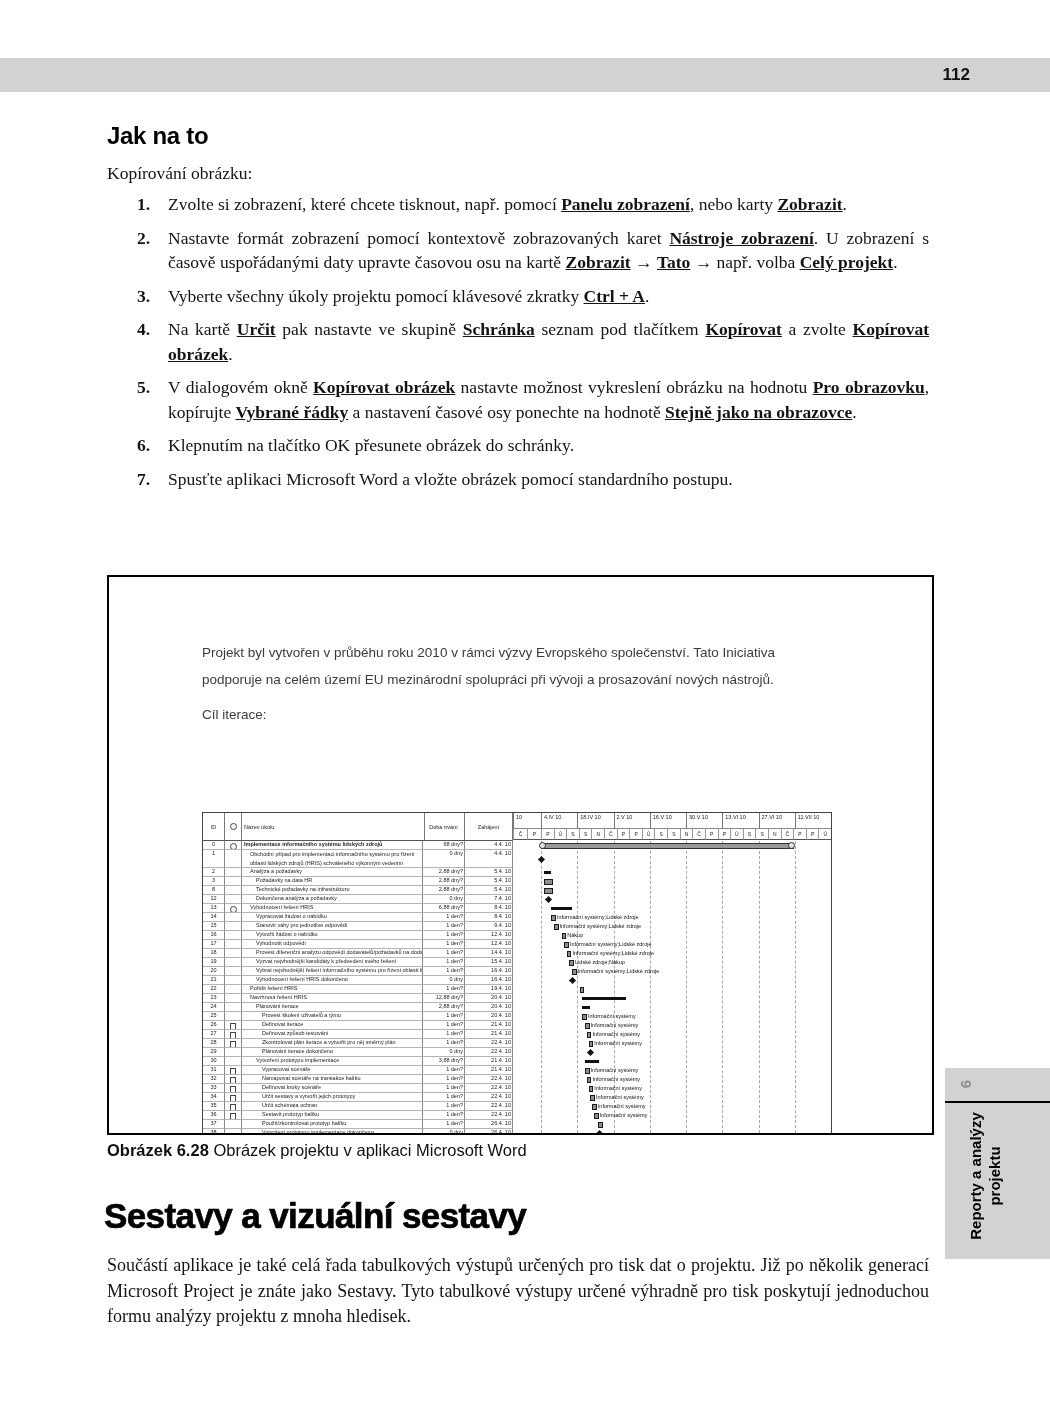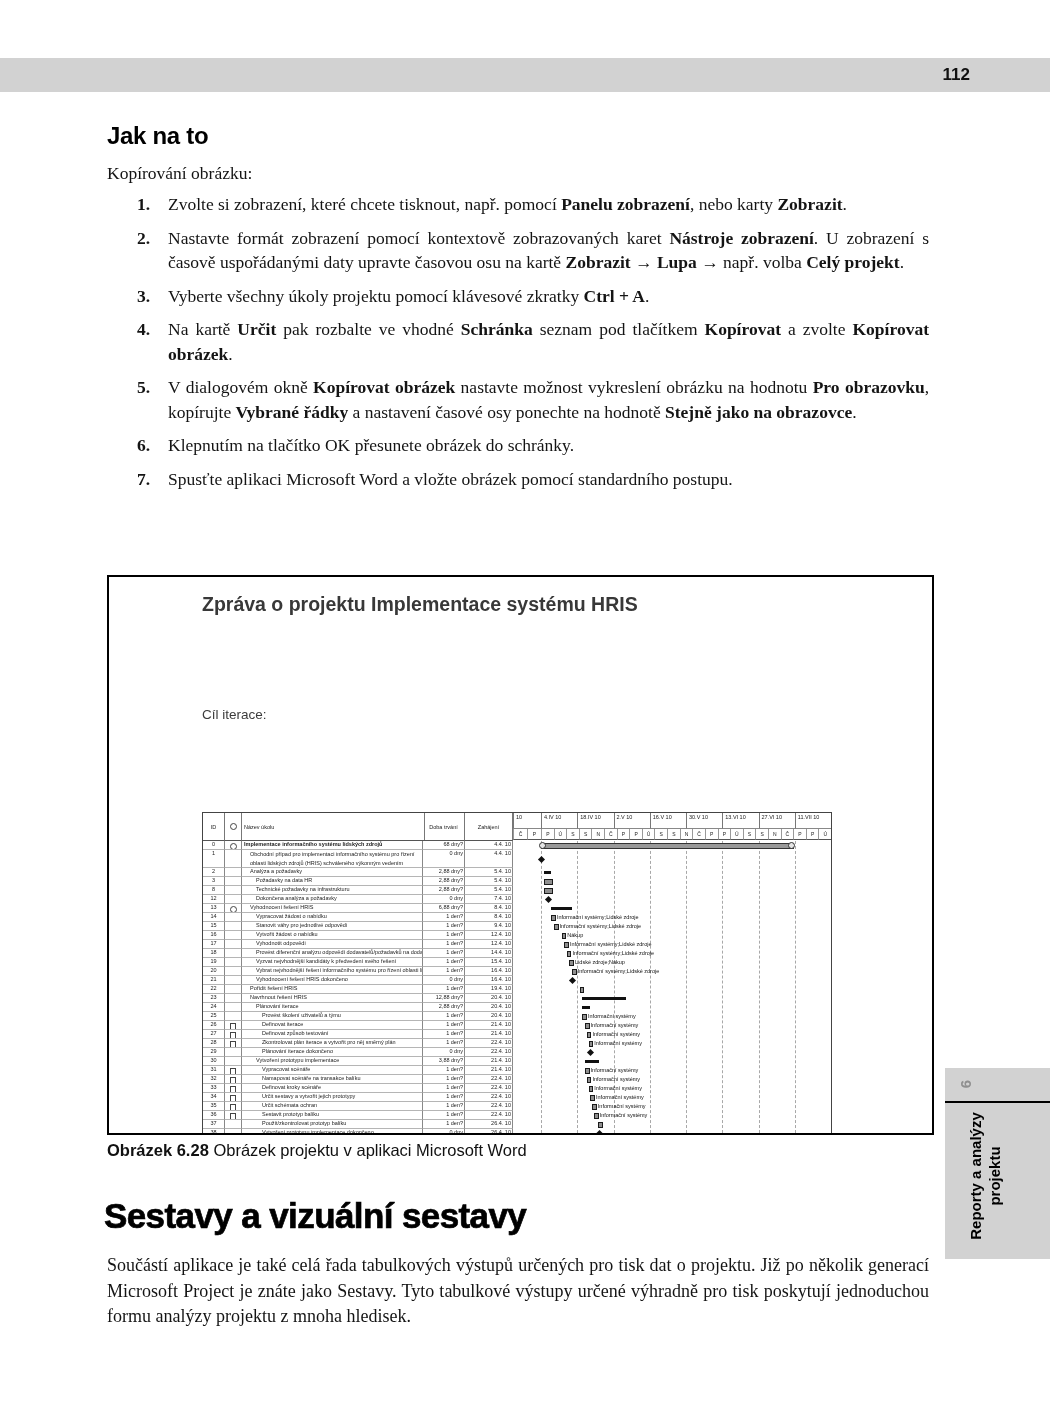--- a/index.html
+++ b/index.html
@@ -16,21 +16,21 @@
 
   .h2{position:absolute;left:107px;top:122px;font-family:"Liberation Sans",sans-serif;
       font-weight:bold;font-size:24px;color:#000;letter-spacing:-0.3px;}
   .intro{position:absolute;left:107px;top:163px;font-size:17.5px;}
 
   
   .steps{position:absolute;left:137px;top:192px;width:792px;}
   .step{display:flex;margin-bottom:9px;}
   .step-num{width:31px;flex:0 0 31px;font-weight:bold;font-size:17.5px;line-height:24.5px;}
   .step-text{flex:1;font-size:17.5px;line-height:24.5px;text-align:justify;}
-  .step-text b{font-weight:bold;}
+  .step-text b{font-weight:bold;text-decoration:underline;}
 
   
   .figure{position:absolute;left:107px;top:575px;width:823px;height:556px;border:2px solid #000;
           background:#fff;overflow:hidden;font-family:"Liberation Sans",sans-serif;color:#3b3b3b;}
   .fig-title{position:absolute;left:93px;top:16px;font-size:19.5px;font-weight:bold;color:#383838;}
   .fig-para1{position:absolute;left:93px;top:62px;width:608px;font-size:13.5px;line-height:27px;}
   .fig-goal{position:absolute;left:93px;top:130px;font-size:13.5px;}
   .fig-para2{position:absolute;left:93px;top:160px;width:625px;font-size:13.5px;line-height:27px;}
 
   
@@ -86,46 +86,46 @@
 
 <div class="h2">Jak na to</div>
 <div class="intro">Kopírování obrázku:</div>
 <div class="steps">
     <div class="step">
       <div class="step-num">1.</div>
       <div class="step-text"><span>Zvolte si zobrazení, které chcete tisknout, např. pomocí </span><b>Panelu zobrazení</b><span>, nebo karty </span><b>Zobrazit</b><span>.</span></div>
     </div>
     <div class="step">
       <div class="step-num">2.</div>
-      <div class="step-text"><span>Nastavte formát zobrazení pomocí kontextově zobrazovaných karet </span><b>Nástroje zobrazení</b><span>. U zobrazení s časově uspořádanými daty upravte časovou osu na kartě </span><b>Zobrazit</b><span> → </span><b>Lupa</b><span> → např. volba </span><b>Celý projekt</b><span>.</span></div>
+      <div class="step-text"><span>Nastavte formát zobrazení pomocí kontextově zobrazovaných karet </span><b>Nástroje zobrazení</b><span>. U zobrazení s časově uspořádanými daty upravte časovou osu na kartě </span><b>Zobrazit</b><span> → </span><b>Tato</b><span> → např. volba </span><b>Celý projekt</b><span>.</span></div>
     </div>
     <div class="step">
       <div class="step-num">3.</div>
       <div class="step-text"><span>Vyberte všechny úkoly projektu pomocí klávesové zkratky </span><b>Ctrl + A</b><span>.</span></div>
     </div>
     <div class="step">
       <div class="step-num">4.</div>
-      <div class="step-text"><span>Na kartě </span><b>Určit</b><span> pak rozbalte ve vhodné </span><b>Schránka</b><span> seznam pod tlačítkem </span><b>Kopírovat</b><span> a zvolte </span><b>Kopírovat obrázek</b><span>.</span></div>
+      <div class="step-text"><span>Na kartě </span><b>Určit</b><span> pak nastavte ve skupině </span><b>Schránka</b><span> seznam pod tlačítkem </span><b>Kopírovat</b><span> a zvolte </span><b>Kopírovat obrázek</b><span>.</span></div>
     </div>
     <div class="step">
       <div class="step-num">5.</div>
       <div class="step-text"><span>V dialogovém okně </span><b>Kopírovat obrázek</b><span> nastavte možnost vykreslení obrázku na hodnotu </span><b>Pro obrazovku</b><span>, kopírujte </span><b>Vybrané řádky</b><span> a nastavení časové osy ponechte na hodnotě </span><b>Stejně jako na obrazovce</b><span>.</span></div>
     </div>
     <div class="step">
       <div class="step-num">6.</div>
       <div class="step-text"><span>Klepnutím na tlačítko OK přesunete obrázek do schránky.</span></div>
     </div>
     <div class="step">
       <div class="step-num">7.</div>
       <div class="step-text"><span>Spusťte aplikaci Microsoft Word a vložte obrázek pomocí standardního postupu.</span></div>
     </div>
   </div>
 
 <div class="figure">
-  <div class="fig-title">Zpráva o projektu Implementace systému HRIS</div>
+  <div class="fig-para1">Projekt byl vytvořen v průběhu roku 2010  v rámci výzvy Evropského společenství.  Tato Iniciativa podporuje na celém území EU mezinárodní spolupráci při vývoji a  prosazování nových nástrojů.</div>
   <div class="fig-goal">Cíl iterace:</div>
   <div id="gantt">
       <div class="ghcell" style="left: 0px; width: 21px;">ID</div>
       <div class="ghcell" style="left: 22px; width: 16px;">
         <div class="ic-info"></div>
       </div>
       <div class="ghcell left" style="left: 39px; width: 180px;">Název úkolu</div>
       <div class="ghcell" style="left: 220px; width: 41px;">Doba trvání</div>
       <div class="ghcell" style="left: 262px; width: 47px;">Zahájení</div>
       <div class="gdate" style="left: 310px; width: 28px;">10</div>

